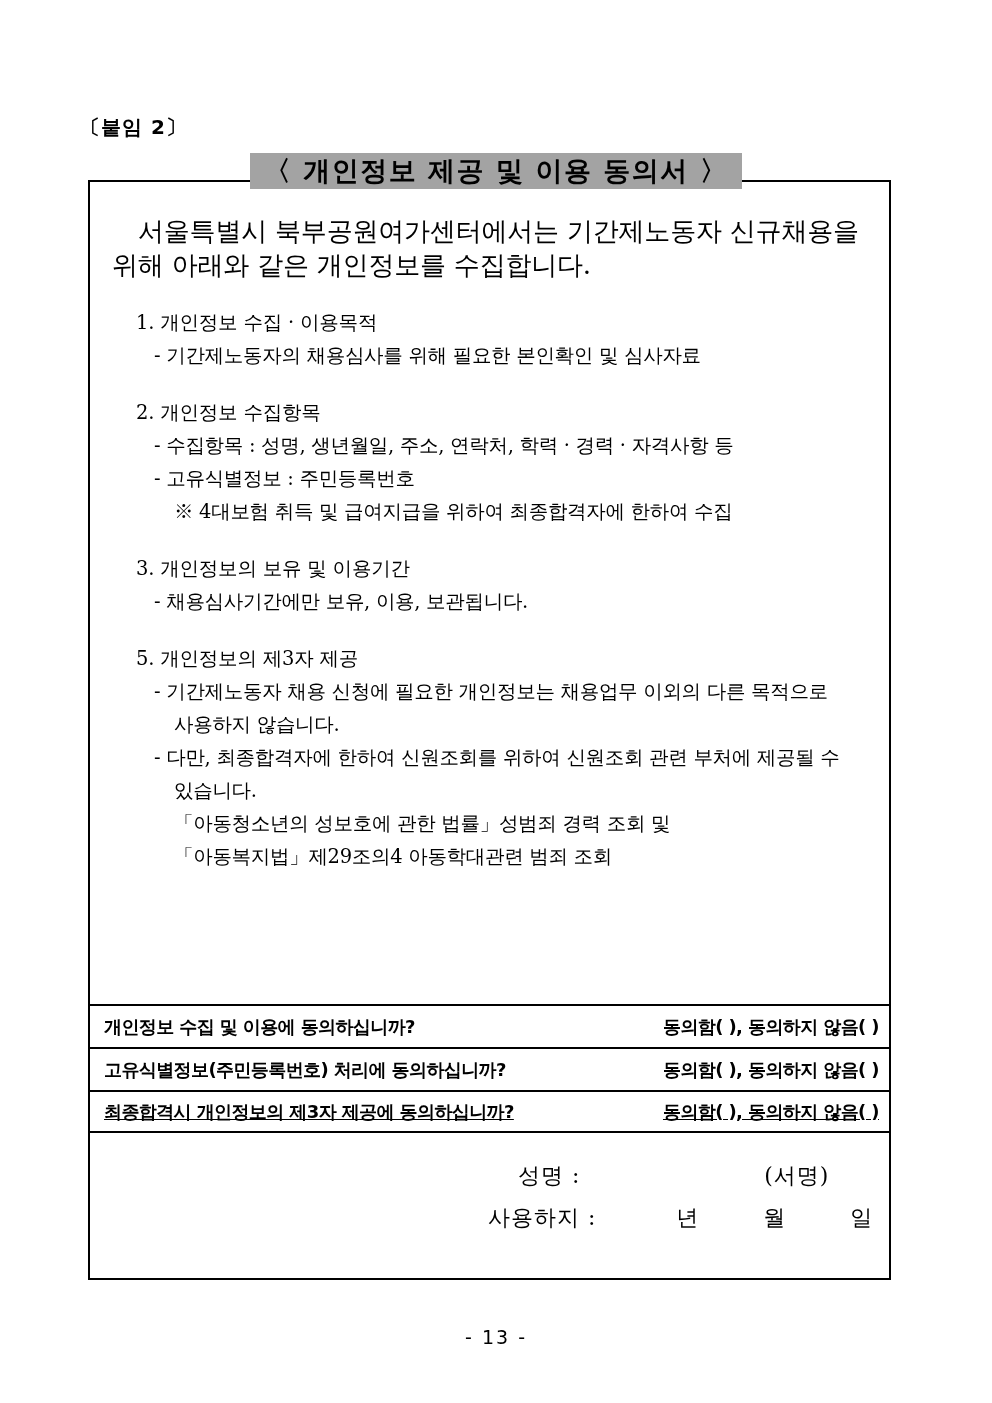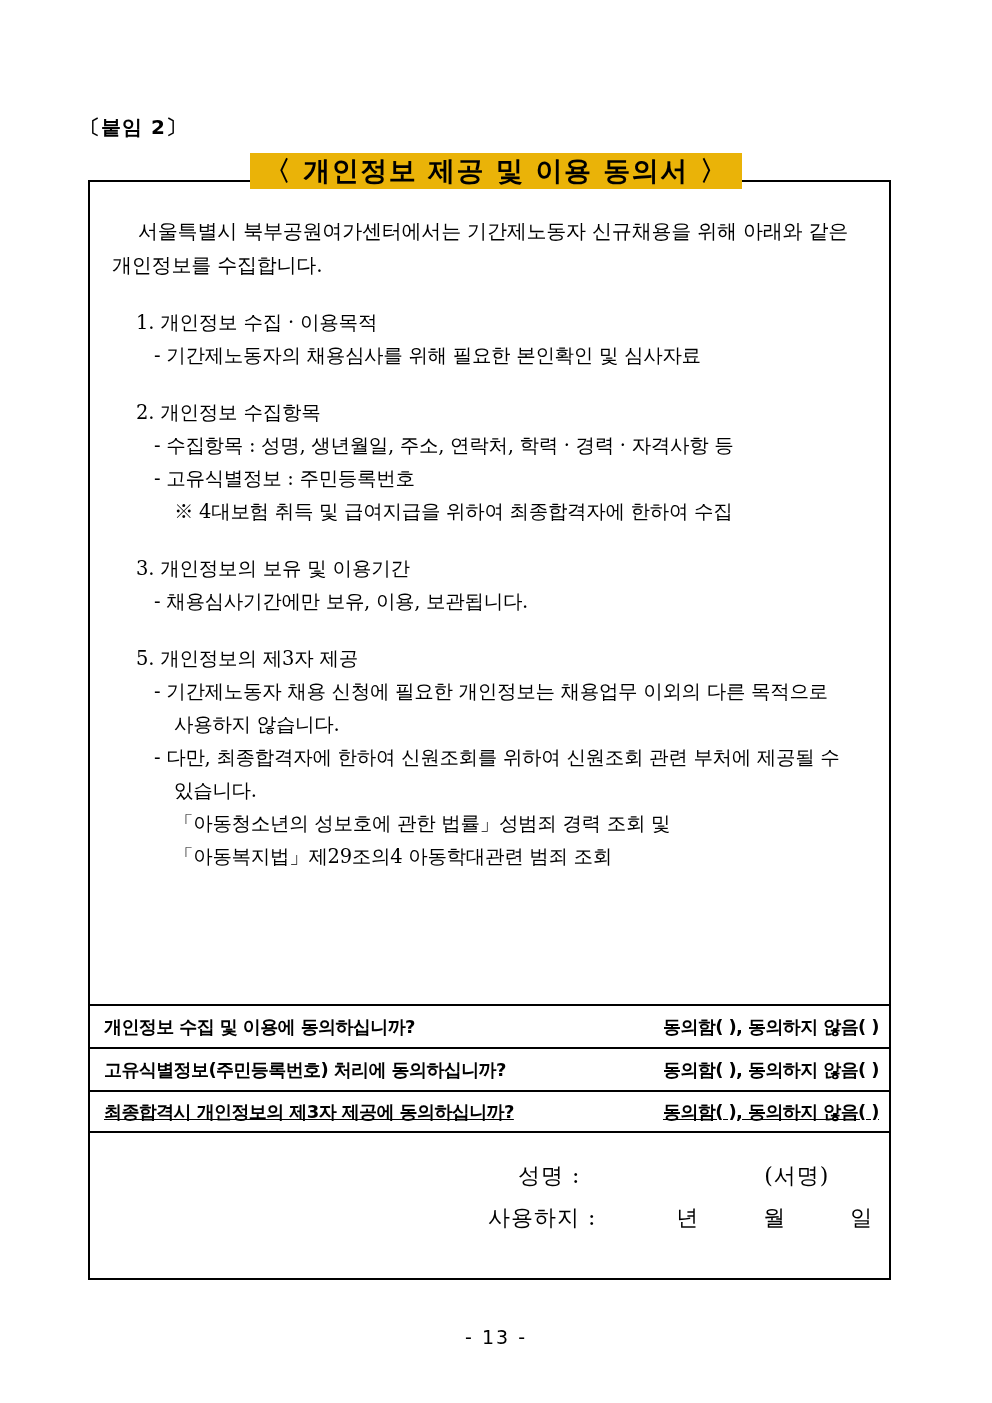--- a/index.html
+++ b/index.html
@@ -44,41 +44,41 @@
     position: absolute;
     left: 0;
     right: 0;
     top: 153px;
     text-align: center;
     z-index: 5;
     pointer-events: none;
   }
   .doc-title .title-text {
     display: inline-block;
-    background: #eab308;
+    background: #a3a3a3;
     padding: 0 14px;
     font-family: "DejaVu Sans", "Liberation Sans", sans-serif;
     font-weight: 700;
     font-size: 27px;
     letter-spacing: 1.5px;
     white-space: nowrap;
   }
 
   
   .body-area {
     position: absolute;
     left: 88px;
     top: 180px;
     width: 803px;
     box-sizing: border-box;
     padding: 28px 24px 0 24px;
   }
 
   .intro {
-    font-size: 20px;
+    font-size: 26px;
     line-height: 34px;
     text-indent: 26px;
     margin: 6px 0 0 0;
     letter-spacing: -0.2px;
   }
 
   .section {
     margin-top: 24px;
   }
   .sec-title {

